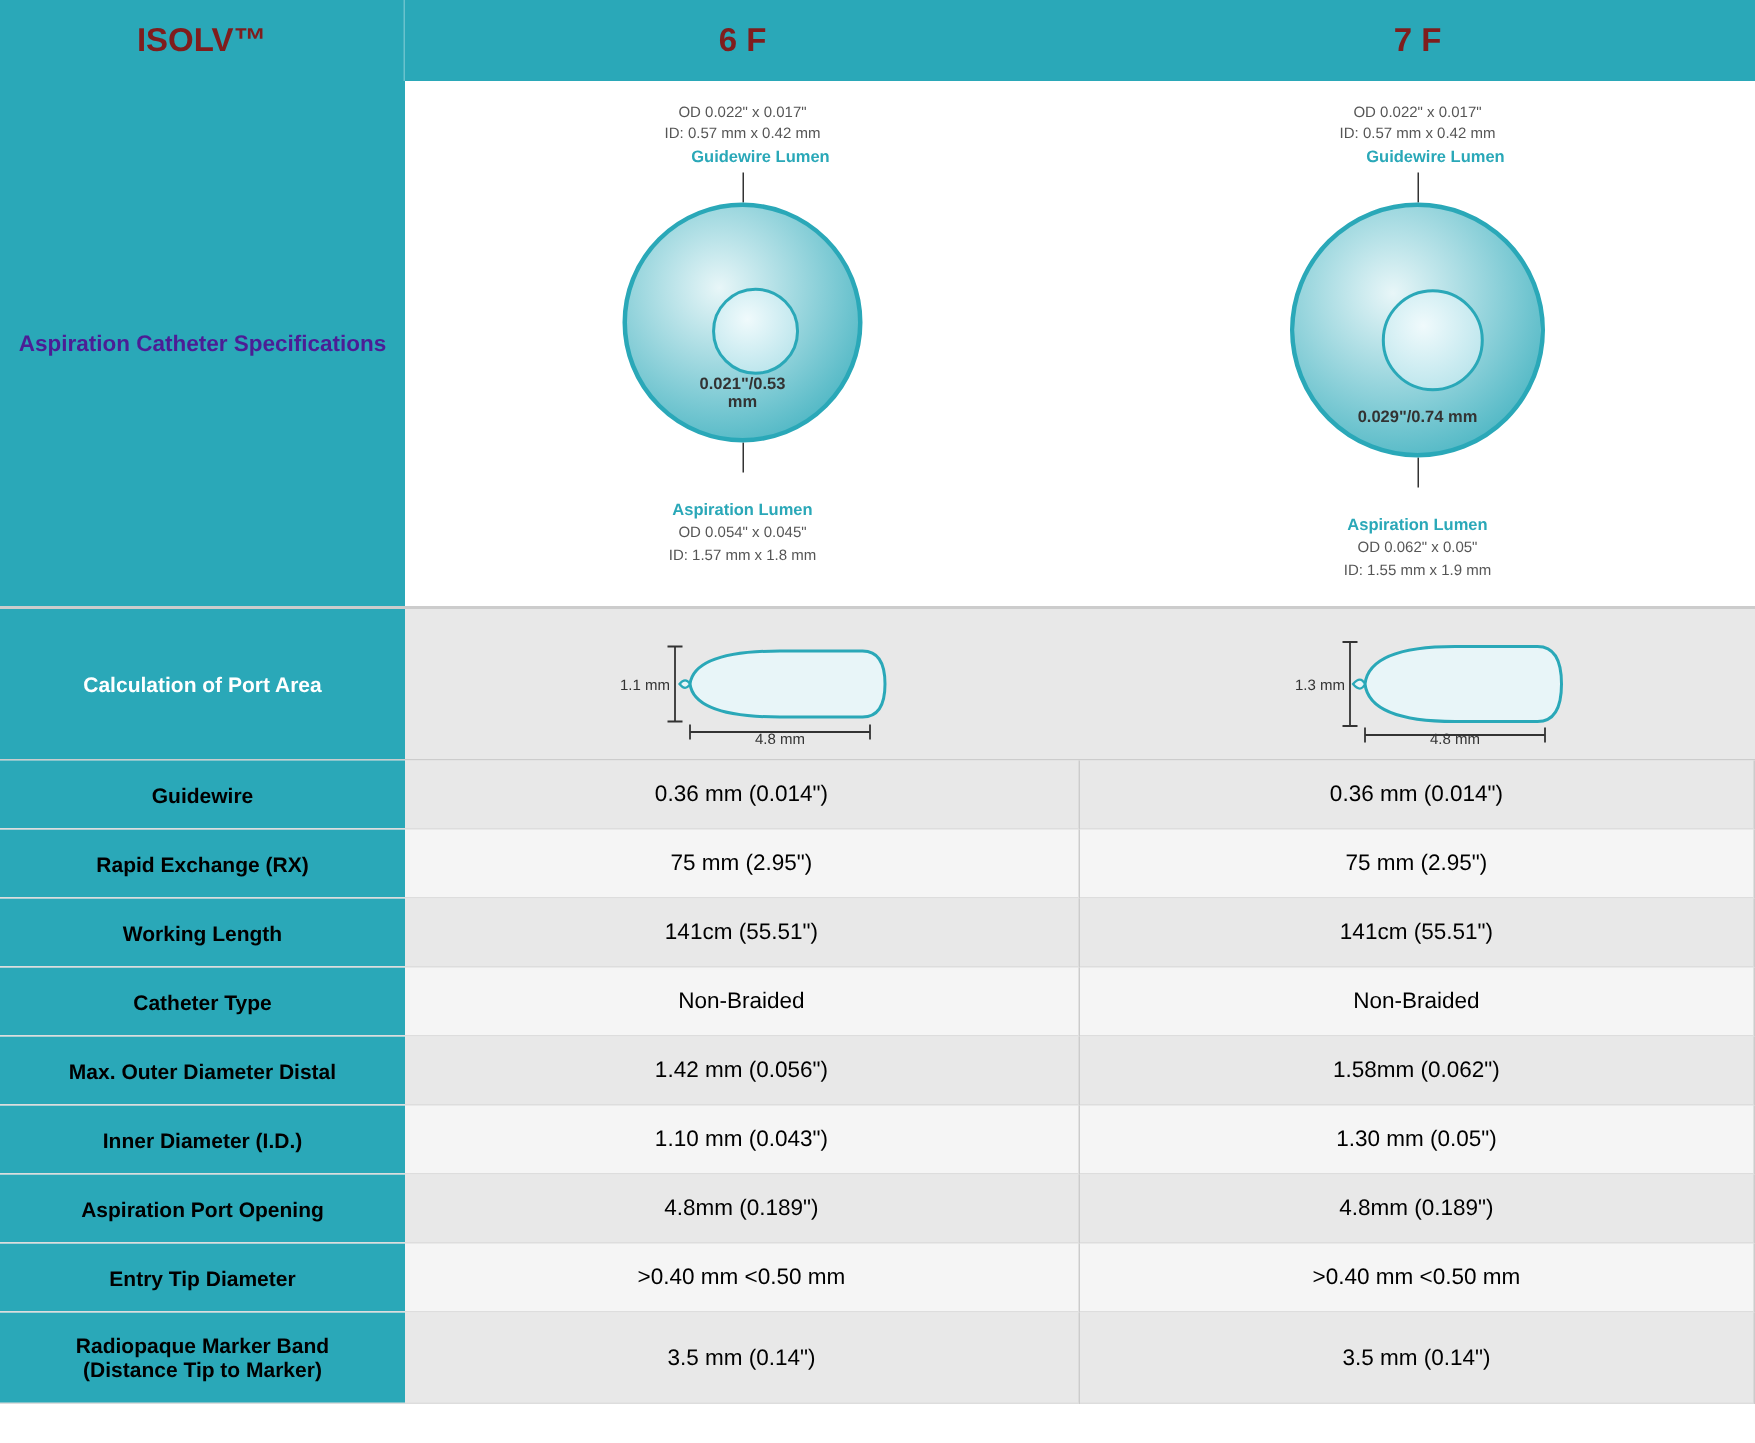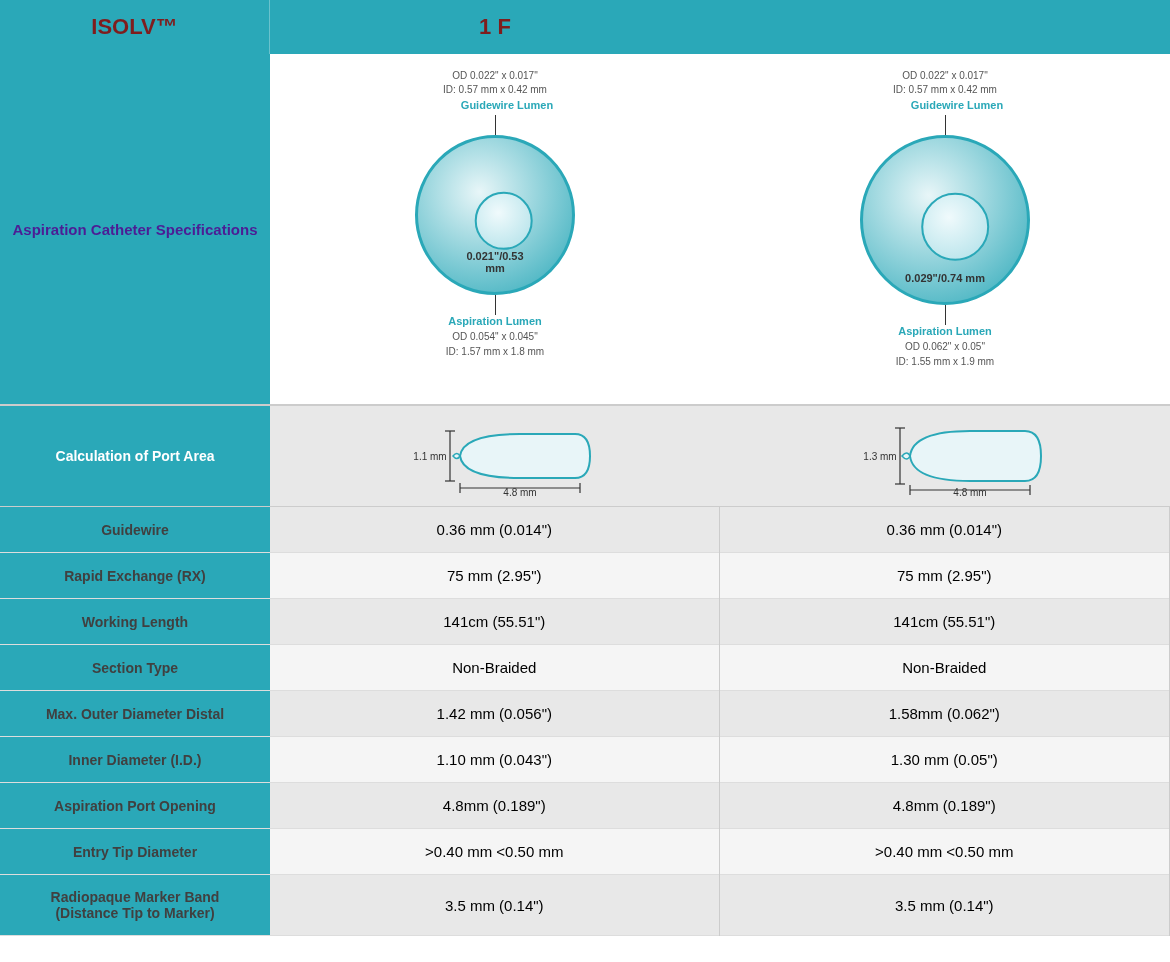--- a/index.html
+++ b/index.html
@@ -99,21 +99,21 @@
       width: 58px;
       height: 58px;
       border-radius: 50%;
       background: radial-gradient(circle at 40% 35%, #f0fafc, #aee0e8);
       border: 2px solid #2aa8b8;
     }
     .aspiration-label {
       color: #2aa8b8;
       font-size: 11px;
       font-weight: bold;
-      margin-top: 0;
+      margin-top: 19px;
     }
     .inner-dim {
       position: absolute;
       bottom: 18px;
       left: 50%;
       transform: translateX(-50%);
       font-size: 11px;
       color: #333;
       font-weight: bold;
       text-align: center;
@@ -147,21 +147,21 @@
       background: #e8e8e8;
     }
     .data-table td {
       padding: 14px 10px;
       font-size: 15px;
       text-align: center;
       vertical-align: middle;
     }
     .data-table td:first-child {
       background: #2aa8b8;
-      color: #404040;
+      color: #000000;
       font-weight: bold;
       width: 270px;
       text-align: center;
       font-size: 14px;
       border-right: none;
     }
     .data-table td:not(:first-child) {
       border-right: 1px solid #ccc;
     }
 
@@ -194,21 +194,22 @@
     .port-svg {
       width: 200px;
       height: 80px;
     }
   </style>
 </head>
 <body>
 
 <div class="header-row">
   <div class="col-label">ISOLV™</div>
-  <div class="col-6f">1 F</div>
+  <div class="col-6f">6 F</div>
+  <div class="col-7f">7 F</div>
 </div>
 
 <div class="diagram-row">
   <div class="label-cell">Aspiration Catheter Specifications</div>
 
   <div class="diagram-cell">
     <div class="lumen-diagram">
       <div class="lumen-labels-top">
         <div class="label-line">OD 0.022" x  0.017"</div>
         <div class="label-line">ID: 0.57 mm x  0.42 mm</div>
@@ -302,21 +303,21 @@
         <td>Rapid Exchange (RX)</td>
         <td>75 mm (2.95")</td>
         <td>75 mm (2.95")</td>
       </tr>
       <tr>
         <td>Working Length</td>
         <td>141cm (55.51")</td>
         <td>141cm (55.51")</td>
       </tr>
       <tr>
-        <td>Section Type</td>
+        <td>Catheter Type</td>
         <td>Non-Braided</td>
         <td>Non-Braided</td>
       </tr>
       <tr>
         <td>Max. Outer Diameter Distal</td>
         <td>1.42 mm (0.056")</td>
         <td>1.58mm (0.062")</td>
       </tr>
       <tr>
         <td>Inner Diameter (I.D.)</td>

